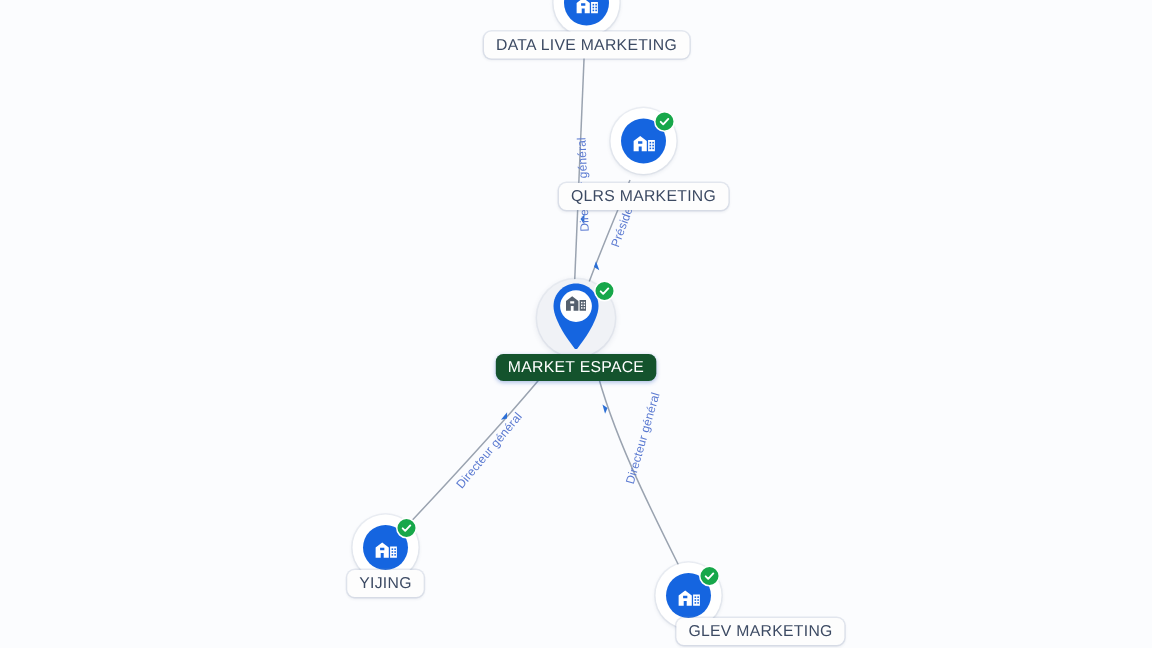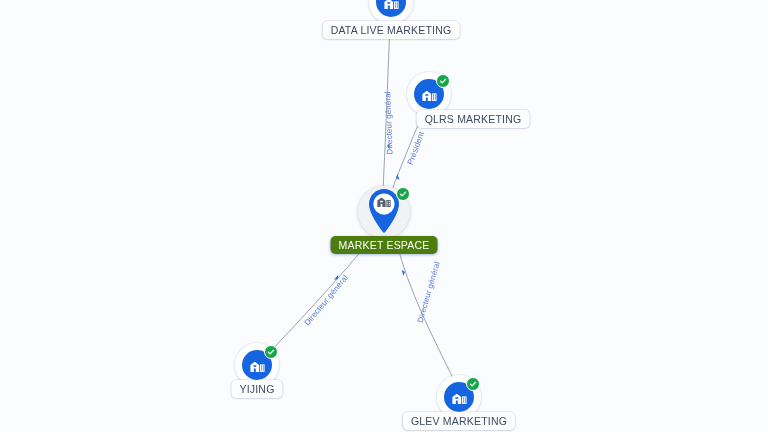--- a/index.html
+++ b/index.html
@@ -200,21 +200,21 @@
                 <path fill="#1565e0" d="M6.2 11.6h4v2.2h-4z"></path>
               </svg>
             </span>
           </div>
           <div class="check-badge" style="background: rgb(23, 167, 74);">
             <svg width="8" height="8" viewBox="0 0 12 12" aria-hidden="true">
               <path d="M2.2 6.3 L4.7 8.8 L9.8 3.4" fill="none" stroke="#ffffff" stroke-width="1.9" stroke-linecap="round" stroke-linejoin="round"></path>
             </svg>
           </div>
         </div>
-        <div class="node-label plain" style="top: 16px; color: rgb(60, 74, 99); margin-left: 44px;">QLRS MARKETING</div>
+        <div class="node-label plain" style="top: 28px; color: rgb(60, 74, 99);">QLRS MARKETING</div>
       </div>
       <div class="node" style="left: 384px; top: 212px;">
         <div class="node-graphic">
           <div class="halo big"></div>
           <div class="pin"><svg width="36" height="46" viewBox="0 0 36 46" aria-hidden="true">
               <path fill="#1565e0" d="M18 1C9.7 1 3 7.7 3 16c0 10.4 12.4 26.2 14 28.2.5.6 1.5.6 2 0C20.6 42.2 33 26.4 33 16 33 7.7 26.3 1 18 1z"></path>
               <circle cx="18" cy="16" r="10.6" fill="#ffffff"></circle>
             </svg></div>
           <div style="position: absolute; left: 50%; top: 50%; transform: translate(-50%, -118%); width: 16px; height: 16px;"><svg width="16" height="16" viewBox="0 0 24 24" aria-hidden="true">
               <path fill="#55606e" d="M2 21V11.2L8.2 6.6 14.4 11.2V21H9.6v-4.6H6.8V21H2z"></path>
@@ -226,21 +226,21 @@
               <rect fill="#ffffff" x="17" y="17.5" width="1.5" height="1.5"></rect>
               <rect fill="#ffffff" x="19.6" y="17.5" width="1.5" height="1.5"></rect>
               <path fill="#ffffff" d="M6.2 11.6h4v2.2h-4z"></path>
             </svg></div>
           <div class="check-badge offset-pin" style="background: rgb(23, 167, 74);">
             <svg width="8" height="8" viewBox="0 0 12 12" aria-hidden="true">
               <path d="M2.2 6.3 L4.7 8.8 L9.8 3.4" fill="none" stroke="#ffffff" stroke-width="1.9" stroke-linecap="round" stroke-linejoin="round"></path>
             </svg>
           </div>
         </div>
-        <div class="node-label selected" style="top: 24px; background: #4d7c0f;">MARKET ESPACE</div>
+        <div class="node-label selected" style="top: 24px; background: #14532d;">MARKET ESPACE</div>
       </div>
       <div class="node" style="left: 257px; top: 365px;">
         <div class="node-graphic">
           <div class="halo"></div>
           <div class="disc" style="background: rgb(21, 101, 224);">
             <span>
               <svg width="17" height="17" viewBox="0 0 24 24" aria-hidden="true">
                 <path fill="#ffffff" d="M2 21V11.2L8.2 6.6 14.4 11.2V21H9.6v-4.6H6.8V21H2z"></path>
                 <path fill="#ffffff" d="M15.6 21V10.4l6.4 0V21h-6.4z"></path>
                 <rect fill="#1565e0" x="17" y="12.1" width="1.5" height="1.5"></rect>
@@ -278,17 +278,17 @@
                 <path fill="#1565e0" d="M6.2 11.6h4v2.2h-4z"></path>
               </svg>
             </span>
           </div>
           <div class="check-badge" style="background: rgb(23, 167, 74);">
             <svg width="8" height="8" viewBox="0 0 12 12" aria-hidden="true">
               <path d="M2.2 6.3 L4.7 8.8 L9.8 3.4" fill="none" stroke="#ffffff" stroke-width="1.9" stroke-linecap="round" stroke-linejoin="round"></path>
             </svg>
           </div>
         </div>
-        <div class="node-label plain" style="top: 15px; color: rgb(60, 74, 99);">GLEV MARKETING</div>
+        <div class="node-label plain" style="top: 15px; color: rgb(60, 74, 99); margin-left: 48px;">GLEV MARKETING</div>
       </div>
     </div>
 
 </div>
 
 </body></html>

